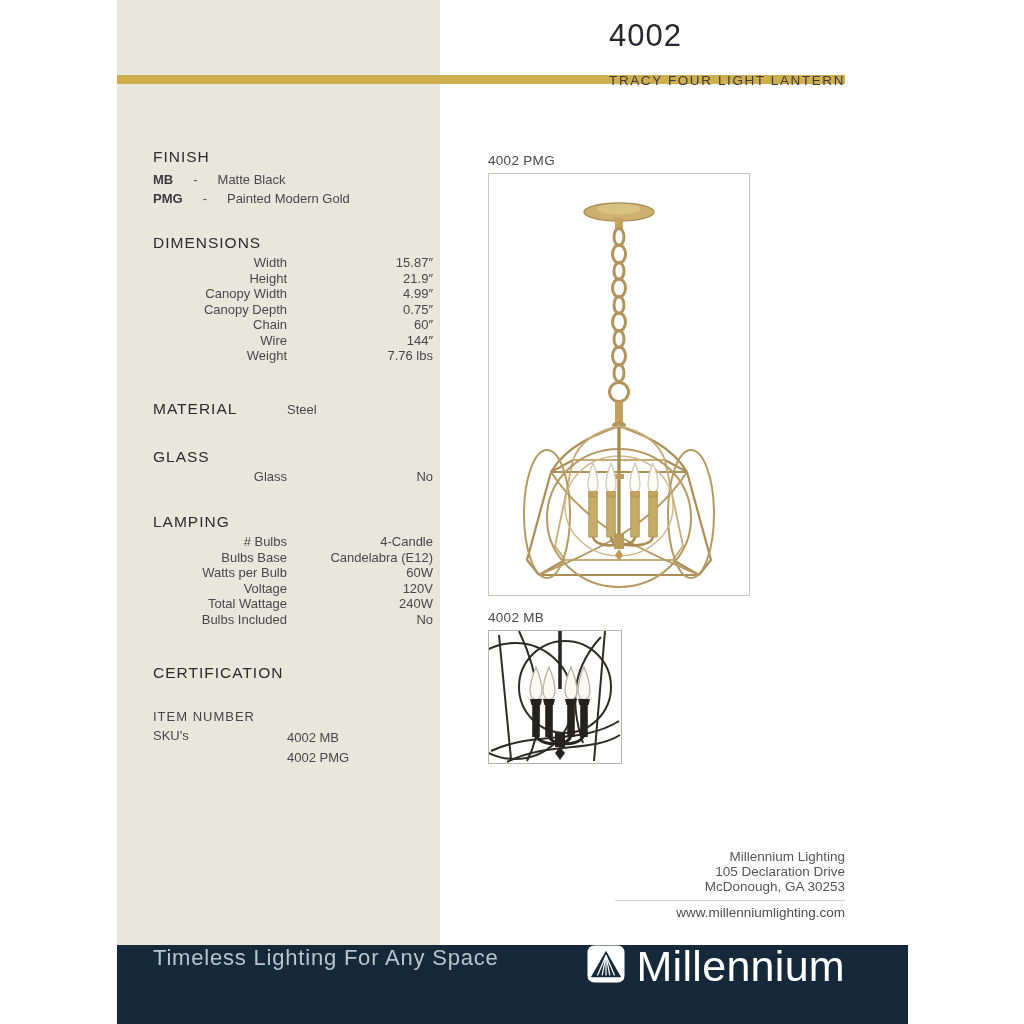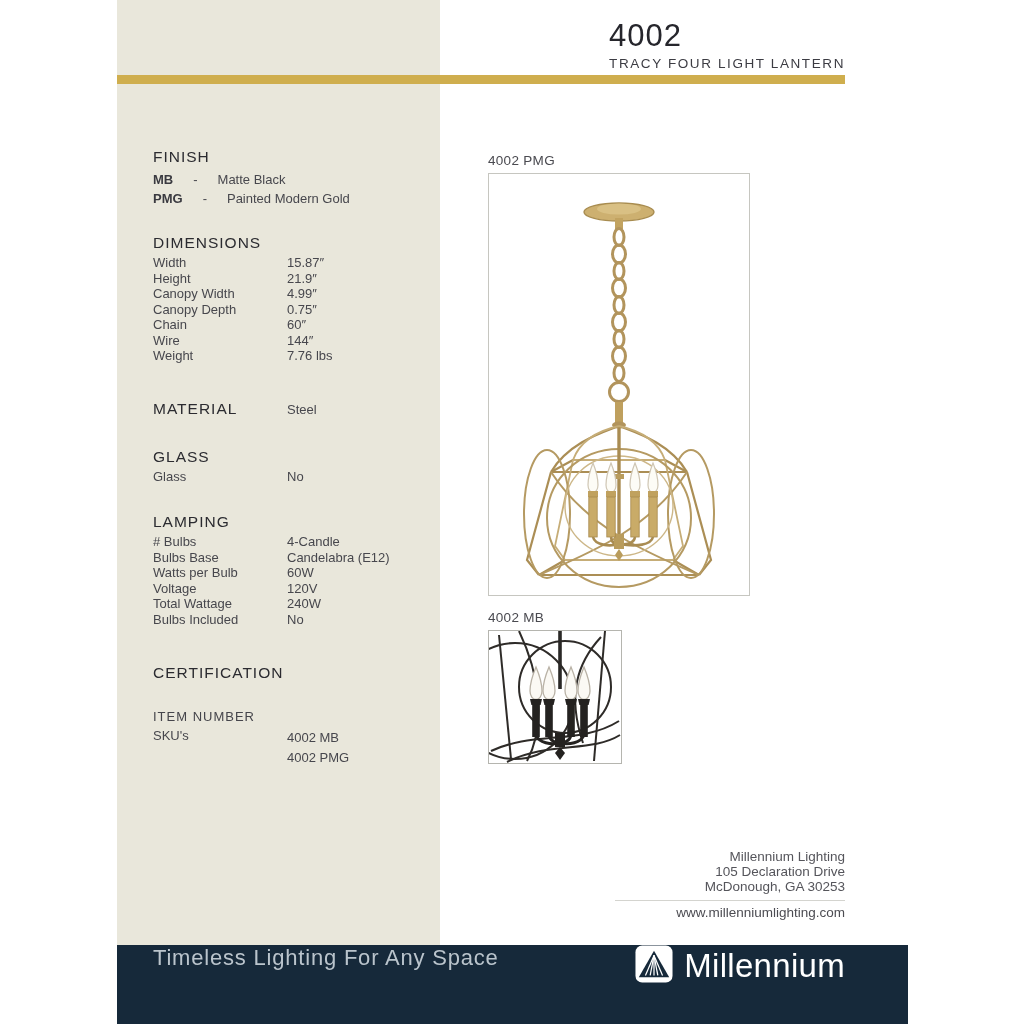--- a/index.html
+++ b/index.html
@@ -6,25 +6,25 @@
   html,body { background:#ffffff; }
   .page {
     position:relative; width:1024px; height:1024px; background:#ffffff;
     font-family:"Liberation Sans", sans-serif; overflow:hidden;
   }
   .sidebar-bg { position:absolute; left:117px; top:0; width:323px; height:945px; background:#e9e7db; }
   .gold-rule { position:absolute; left:117px; top:75px; width:728px; height:9px; background:#cfae4e; }
 
   .header { position:absolute; right:179px; top:20px; text-align:left; }
   .product-number { font-size:31px; color:#26262c; font-weight:500; letter-spacing:1px; line-height:32px; }
-  .product-name { font-size:13.5px; color:#3c3c43; letter-spacing:1.6px; margin-top:4px; font-weight:400; }
+  .product-name { font-size:13.5px; color:#3c3c43; letter-spacing:1.6px; margin-top:21px; font-weight:400; }
 
   .specs { position:absolute; left:153px; top:148px; width:280px; color:#47474d; font-size:13px; }
   .spec-heading { font-size:15.5px; letter-spacing:1px; color:#2b2b30; font-weight:500; line-height:18px; }
-  .spec-rows { margin-top:3px; }
+  .spec-rows { margin-top:3px;text-align:right; }
   .spec-row { display:flex; line-height:15.5px; }
   .spec-label { width:134px; flex:none; }
   .spec-value { flex:1; }
   .finish-items { margin-top:5px; }
   .finish-item { line-height:18.5px; display:flex; gap:20px;text-align:right; }
   .finish-code { font-weight:700; color:#3a3a40; }
   .sec-dimensions { margin-top:26px; }
   .sec-material { margin-top:36px; display:flex; align-items:baseline; }
   .sec-material .spec-heading { width:134px; flex:none; }
   .sec-glass { margin-top:30px; }
@@ -46,21 +46,21 @@
   .address div { margin-bottom:0.5px; }
   .address-divider { border:none; border-top:1px solid #d4d4cf; width:230px; margin:5px 0 5px auto; }
   .website { color:#4c4c52; }
 
   .footer-bar {
     position:absolute; left:117px; top:945px; width:791px; height:79px; background:#16293a;
     display:flex; align-items:flex-start; justify-content:space-between; padding:0 63px 0 36px;
   }
   .tagline { font-size:22px; font-weight:300; color:#bac4cc; letter-spacing:0.8px; }
   .brand { display:flex; align-items:center; gap:11px; }
-  .brand-name { font-size:33px; color:#ffffff; font-weight:400; letter-spacing:0.3px; line-height:38px; }
+  .brand-name { font-size:43px; color:#ffffff; font-weight:400; letter-spacing:0.3px; line-height:38px; }
 </style>
 </head>
 <body>
 
 <div class="page">
 
   <div class="sidebar-bg"></div>
   <div class="gold-rule"></div>
 
   <div class="header">

